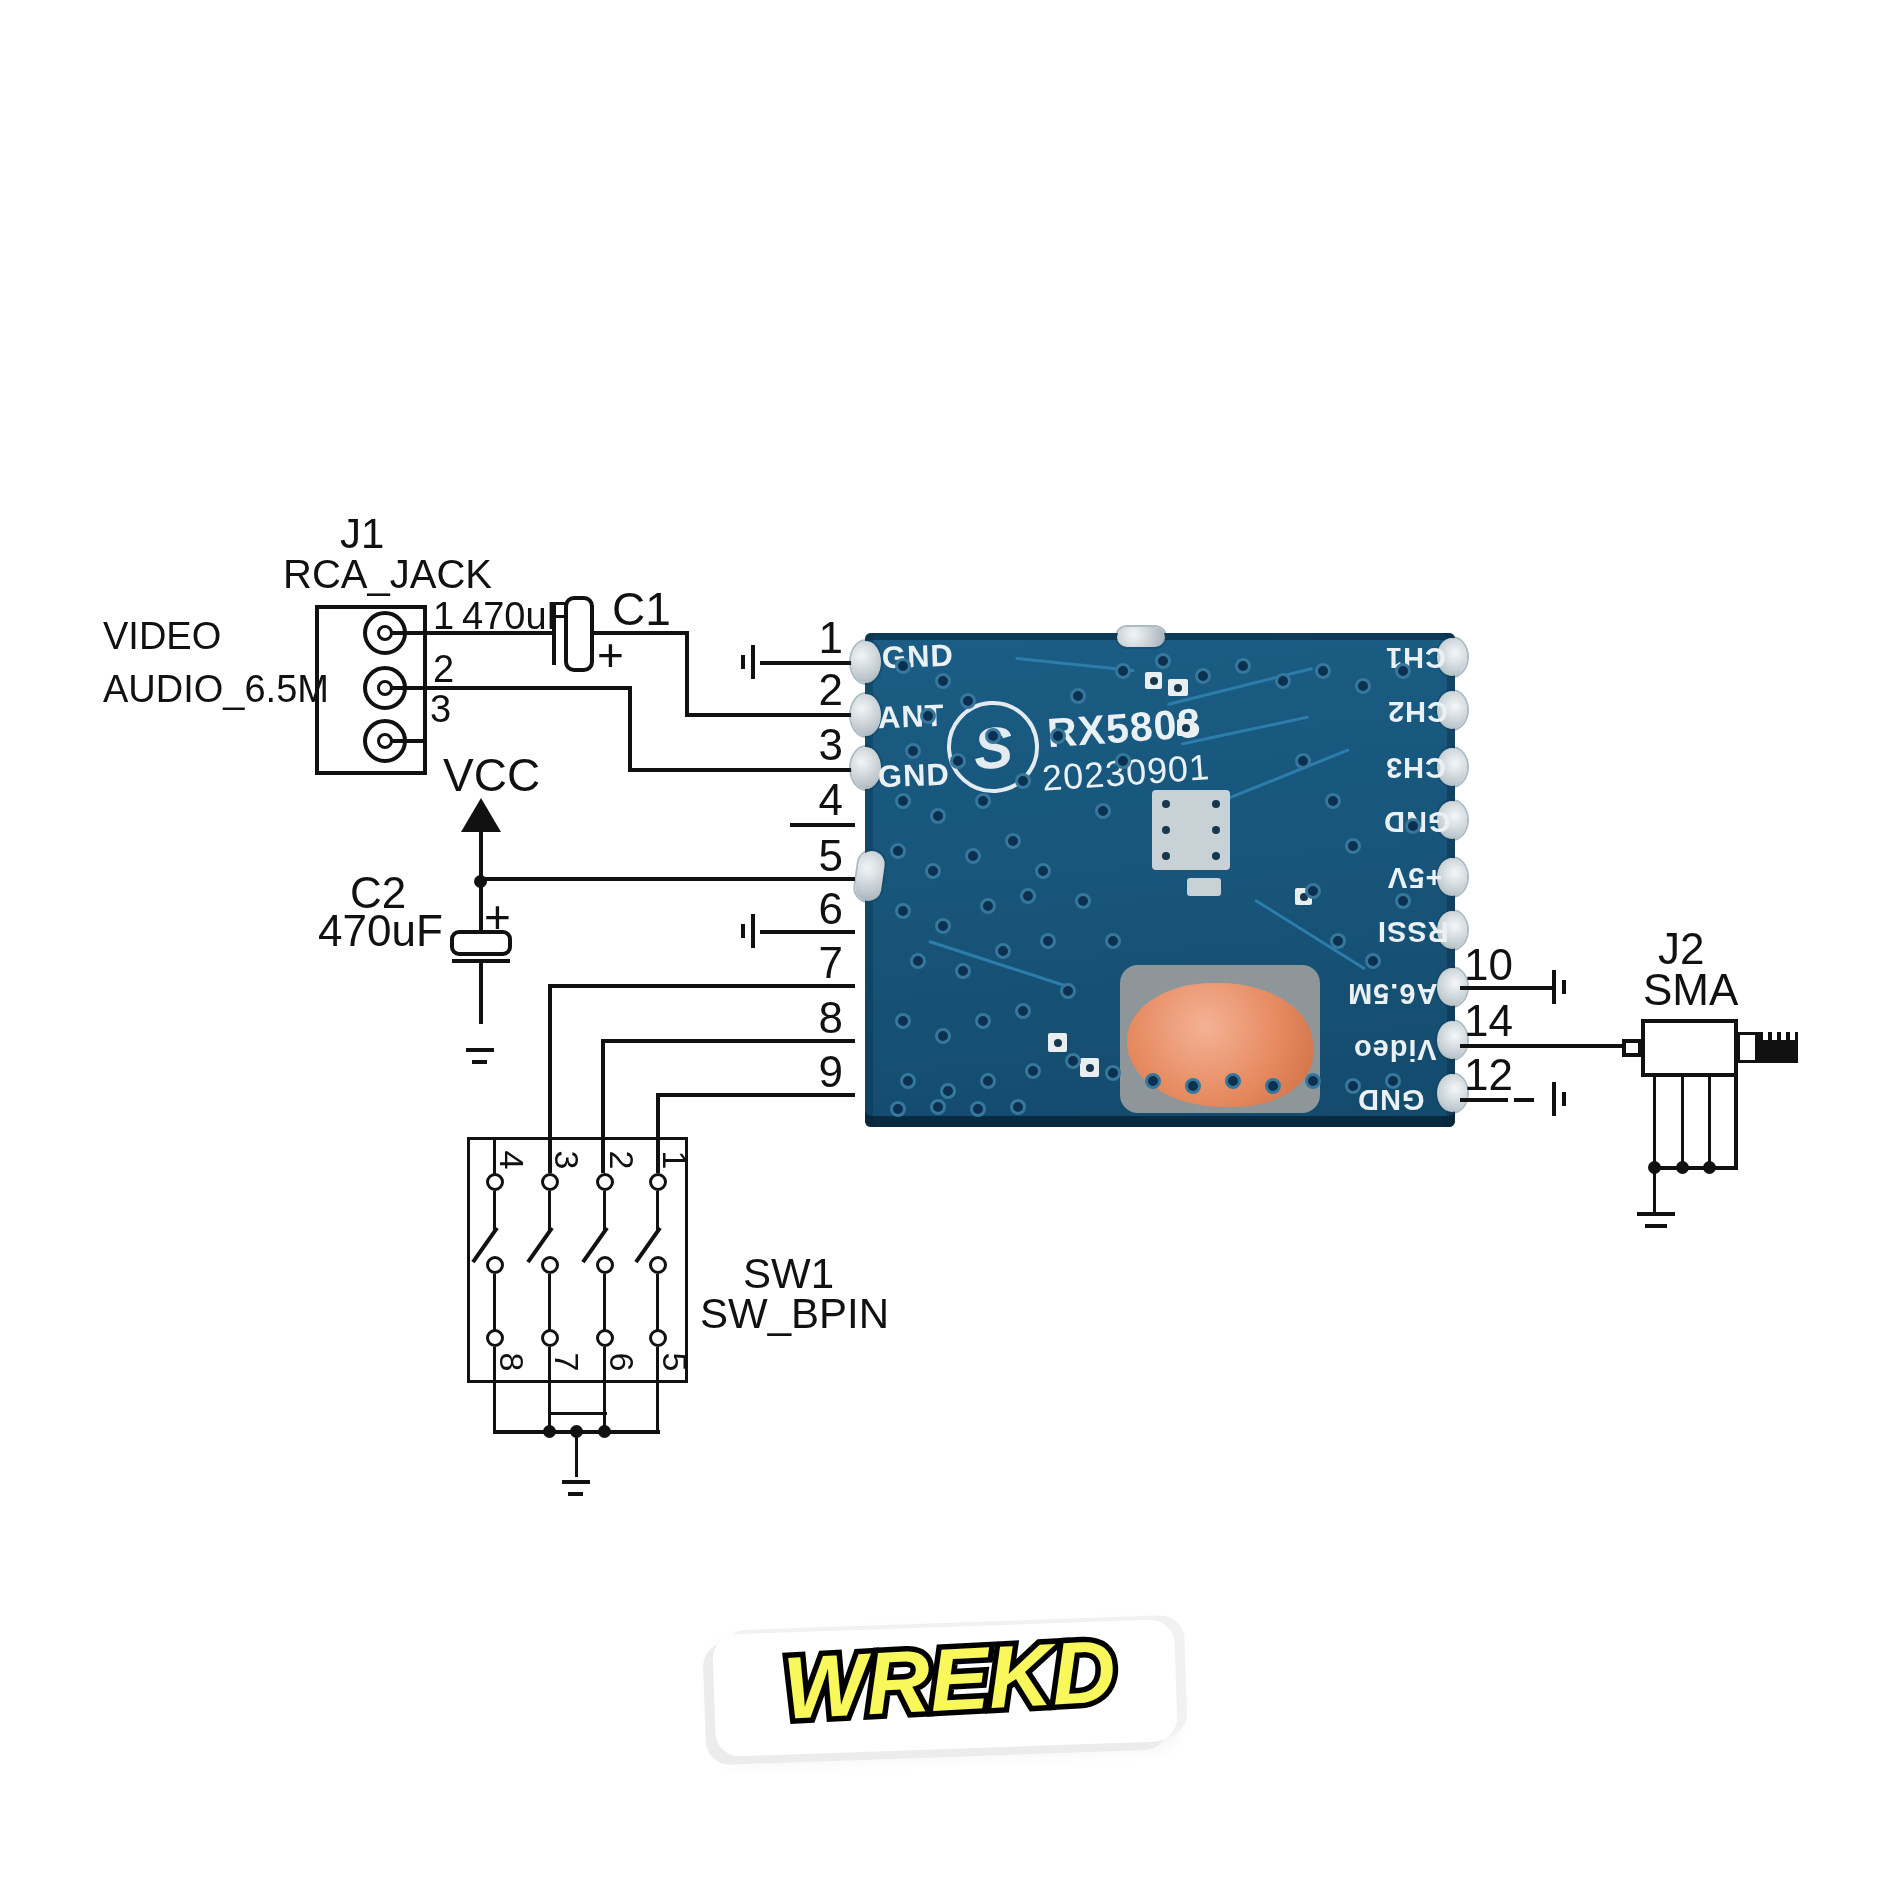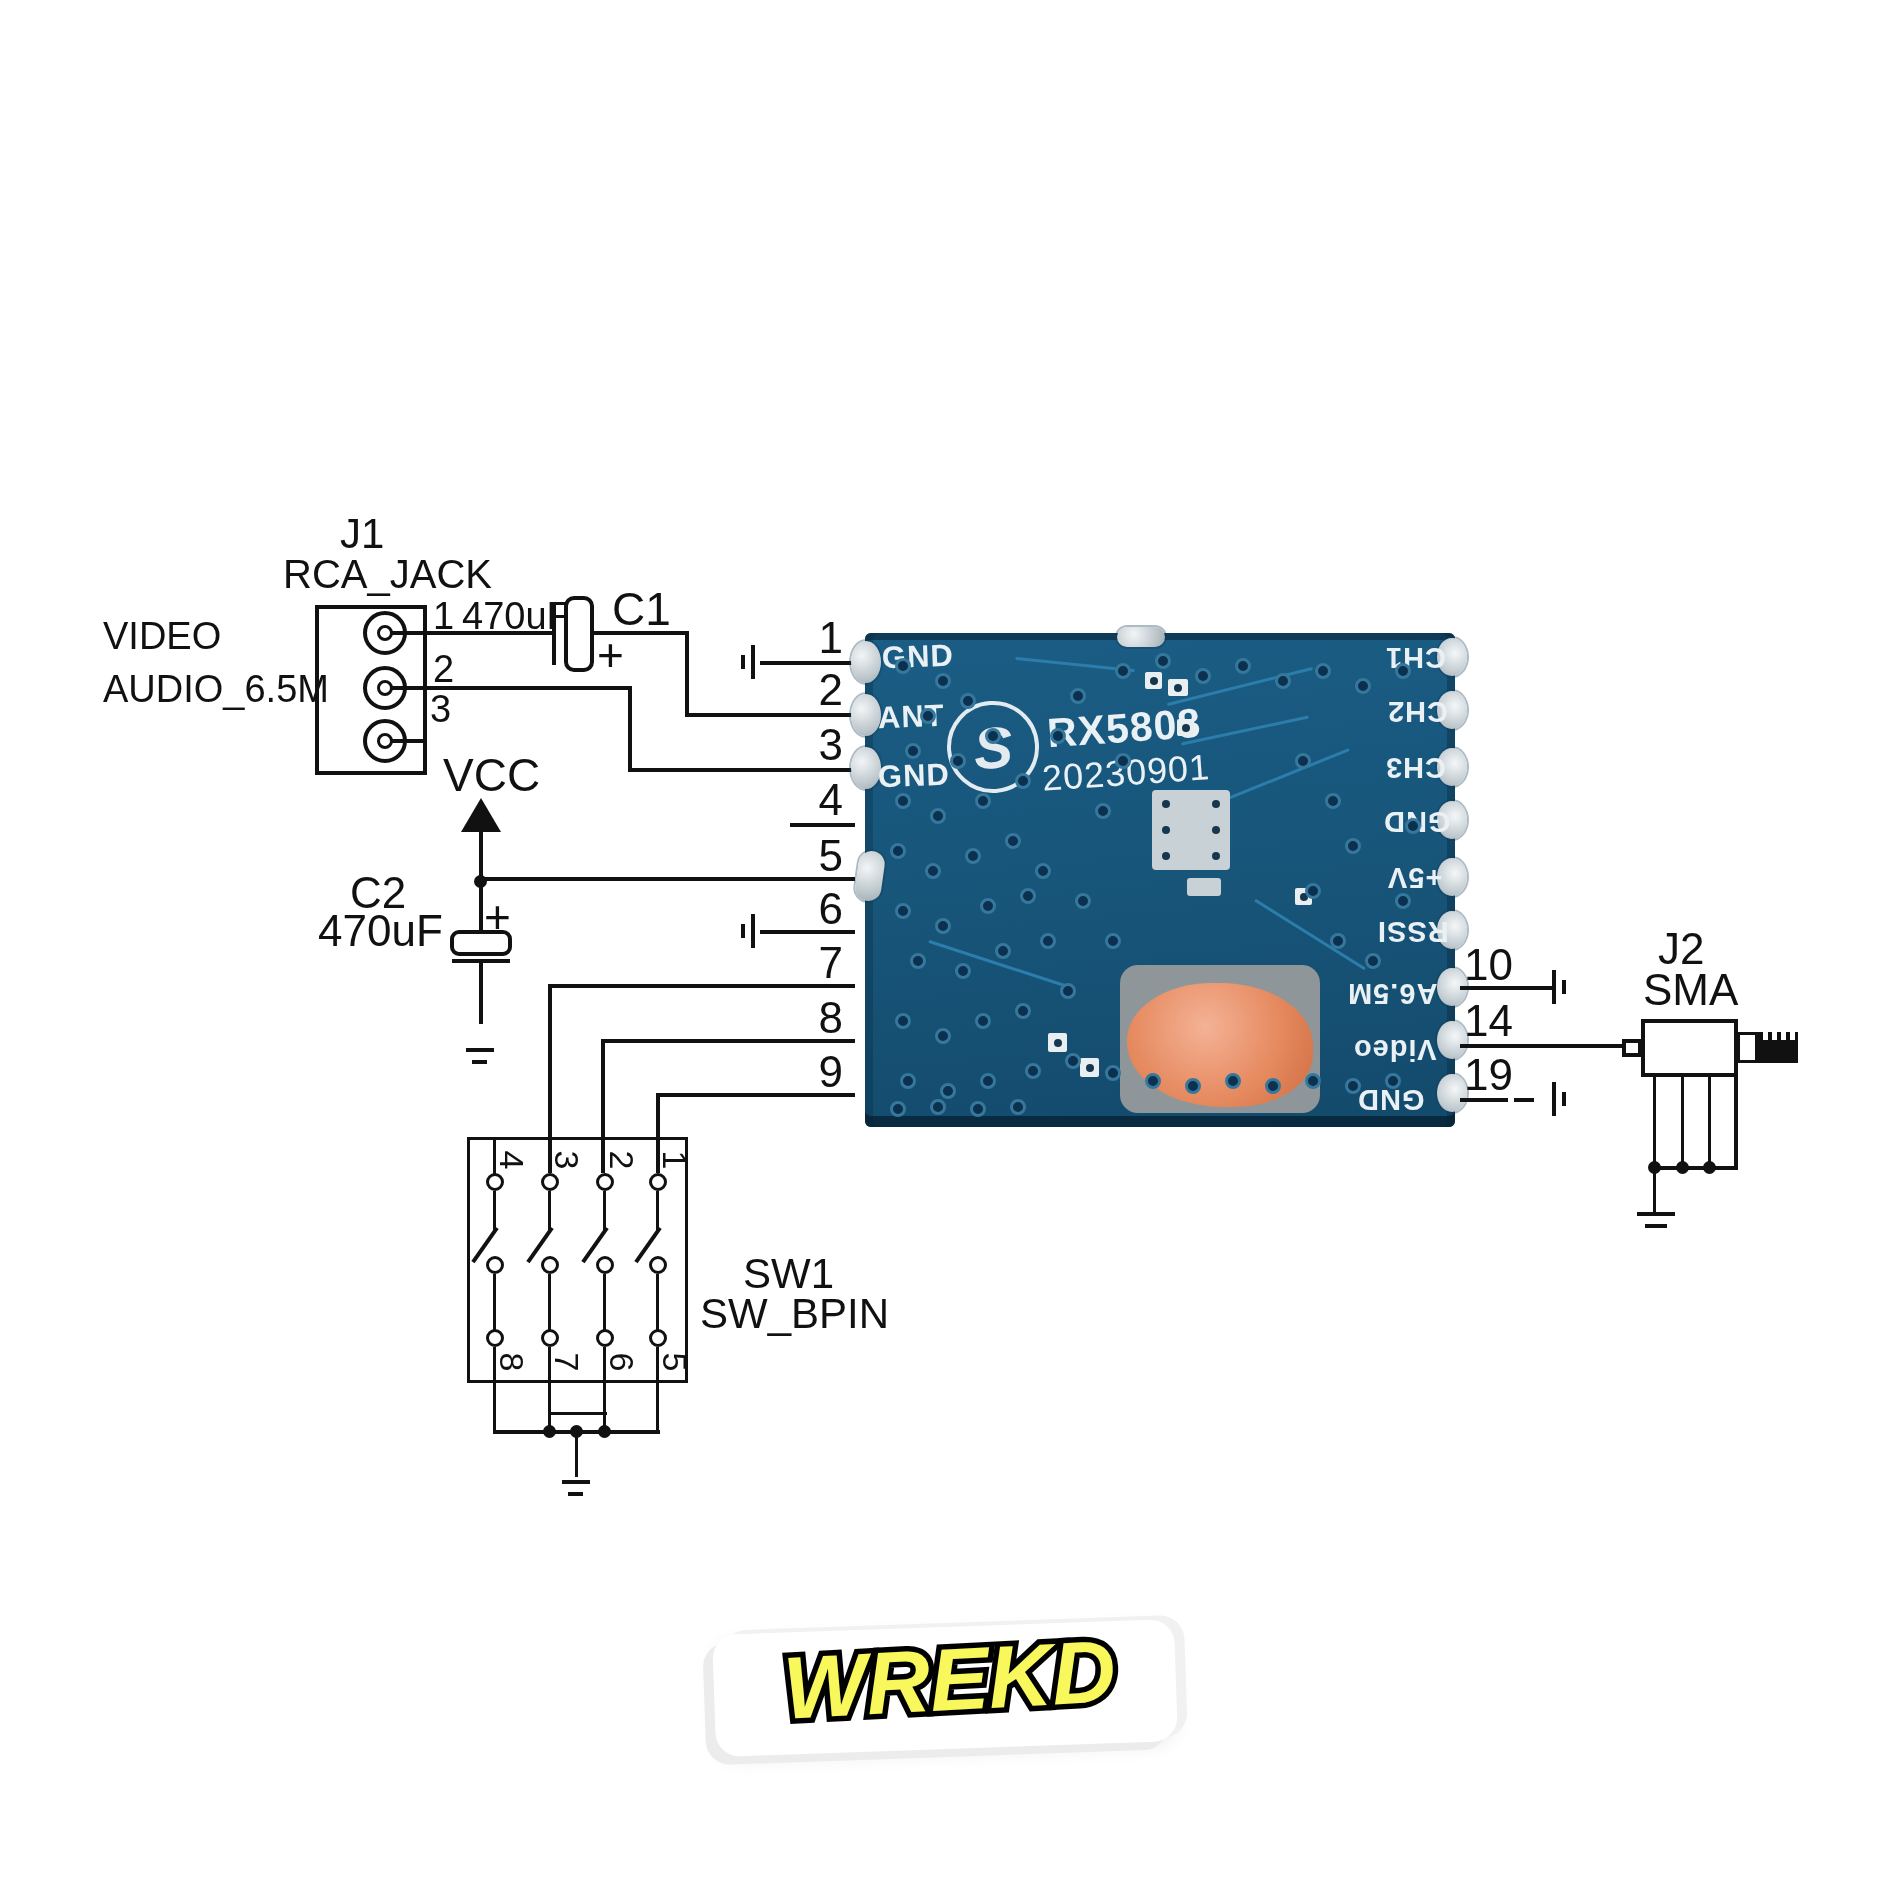--- a/index.html
+++ b/index.html
@@ -258,21 +258,21 @@
       <div class="via" style="left: 250px; top: 120px;"></div>
       <div class="via" style="left: 230px; top: 170px;"></div>
       <div class="via" style="left: 210px; top: 260px;"></div>
       <div class="via" style="left: 240px; top: 300px;"></div>
       <div class="via" style="left: 205px; top: 55px;"></div>
       <div class="via" style="left: 185px; top: 95px;"></div>
     </div>
 
   <div class="txt" style="left:1464px;top:940px;font-size:44px;">10</div>
   <div class="txt" style="left:1464px;top:996px;font-size:44px;">14</div>
-  <div class="txt" style="left:1464px;top:1050px;font-size:44px;">19</div>
+  <div class="txt" style="left:1464px;top:1050px;font-size:44px;">12</div>
 
   <div class="wh" style="left:1460px;top:986px;width:92px;"></div>
   <div class="tbar" style="left:1552px;top:970px;height:34px;"></div>
   <div class="tbar" style="left:1562px;top:980px;height:14px;"></div>
 
   <div class="wh" style="left:1460px;top:1044px;width:165px;"></div>
 
   <div class="wh" style="left:1460px;top:1098px;width:48px;"></div>
   <div class="wh" style="left:1514px;top:1098px;width:20px;"></div>
   <div class="tbar" style="left:1552px;top:1082px;height:34px;"></div>

